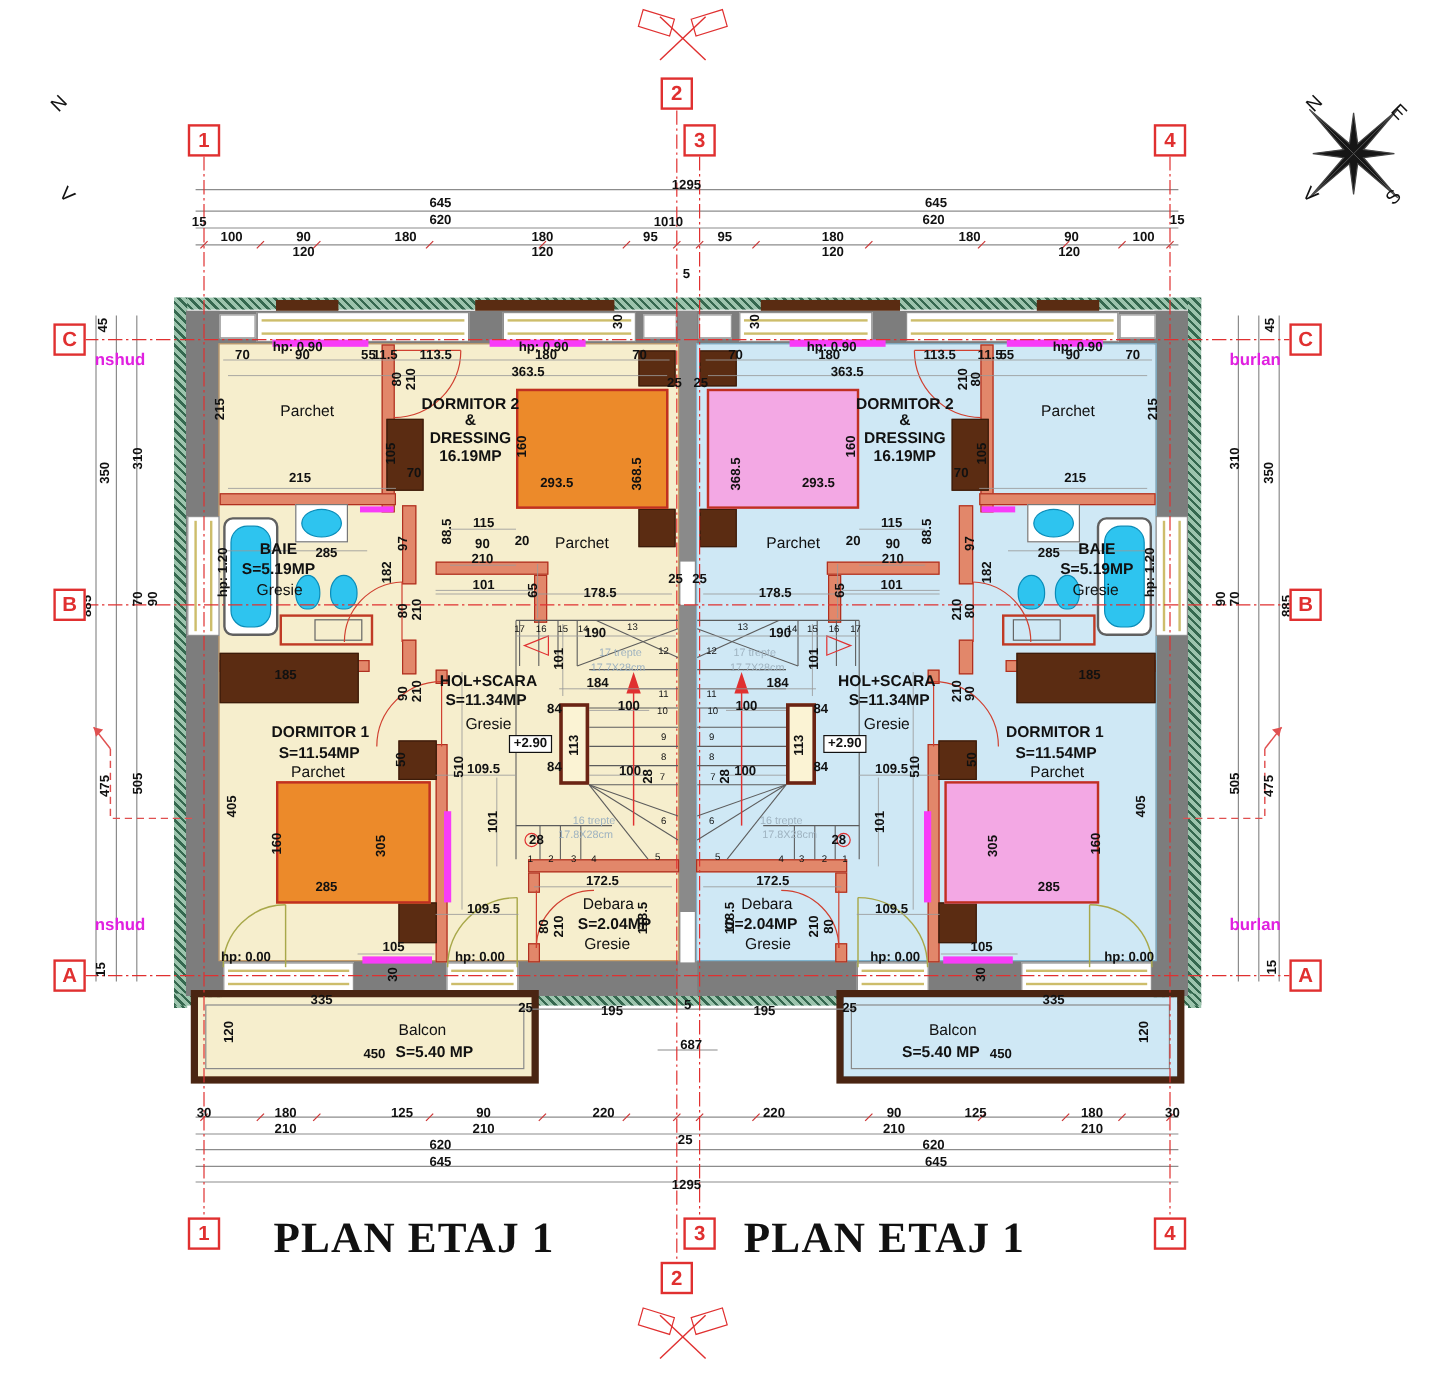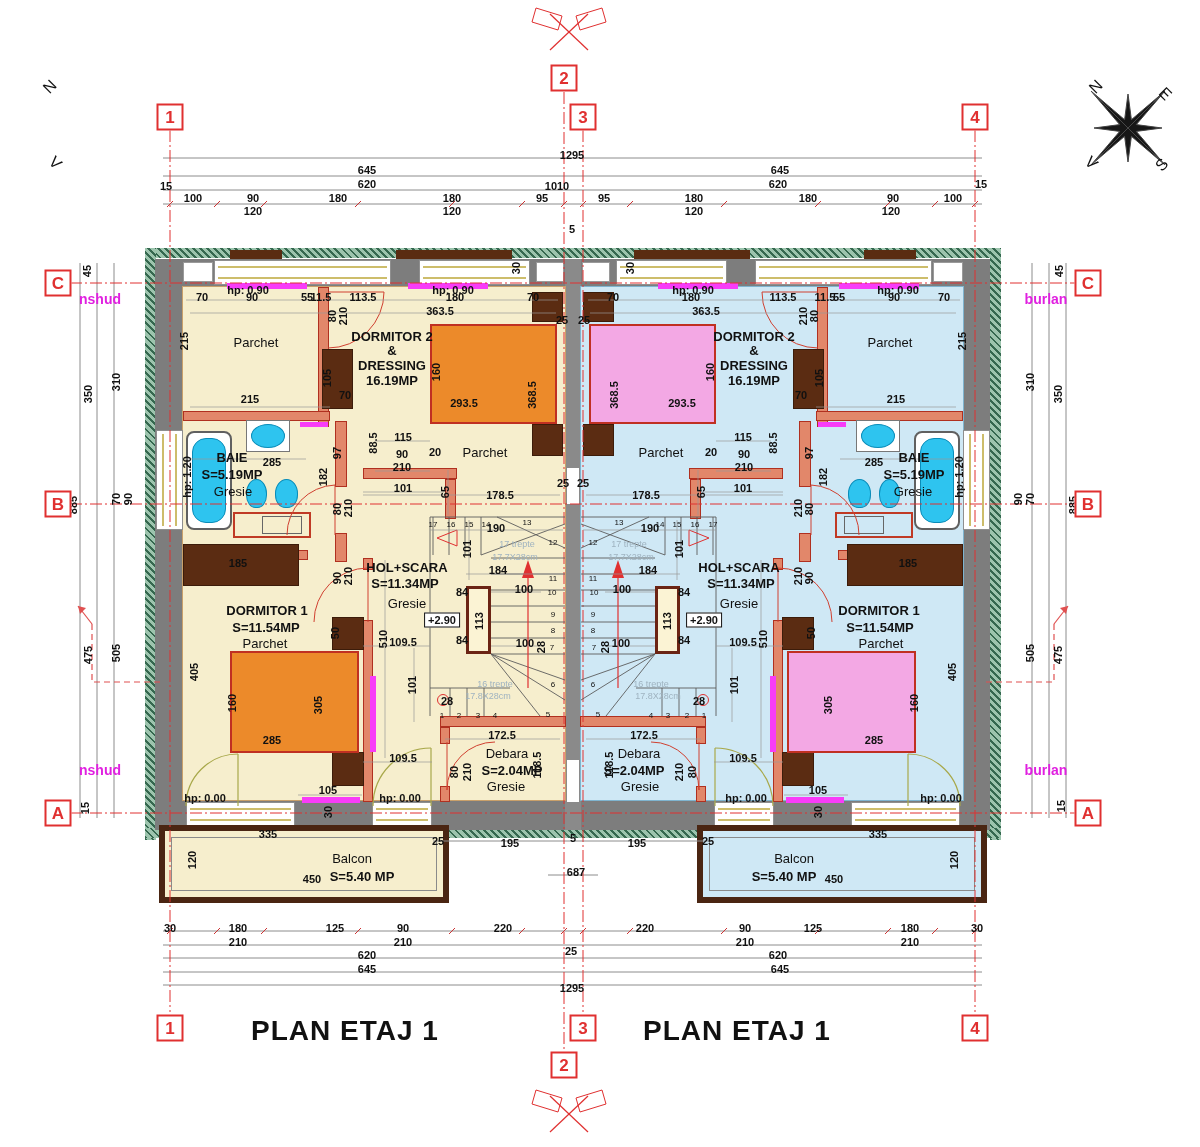--- a/index.html
+++ b/index.html
@@ -39,21 +39,21 @@
   .lbl{position:absolute;transform:translate(-50%,-50%);white-space:nowrap;color:#111;z-index:8;line-height:1;}
   .lv{transform:translate(-50%,-50%) rotate(-90deg);}
   .d{font-size:11px;font-weight:700;}
   .r{font-size:13px;font-weight:700;}
   .n{font-size:13px;font-weight:400;}
   .h{font-size:11px;font-weight:700;}
   .x{font-size:11px;font-weight:700;border:1px solid #111;background:#fff;padding:1px 3px;}
   .g{font-size:14px;font-weight:700;color:#e020e0;}
   .t{font-size:8px;font-weight:400;}
   .o{font-size:9px;font-weight:400;color:#9fb3c0;}
-  .T{font-size:28px;font-weight:700;letter-spacing:1px;}
+  .T{font-size:36px;font-weight:700;letter-spacing:1px;font-family:Liberation Serif, serif;}
   .bub{position:absolute;width:27px;height:27px;border:2px solid #e03030;background:#fff;color:#e03030;
        font-size:17px;font-weight:700;display:flex;align-items:center;justify-content:center;
        transform:translate(-50%,-50%);z-index:9;}
   svg.layer{position:absolute;left:0;top:0;z-index:7;}
 </style>
 </head>
 <body>
 
 <div id="plan">
   <div id="shapes">

